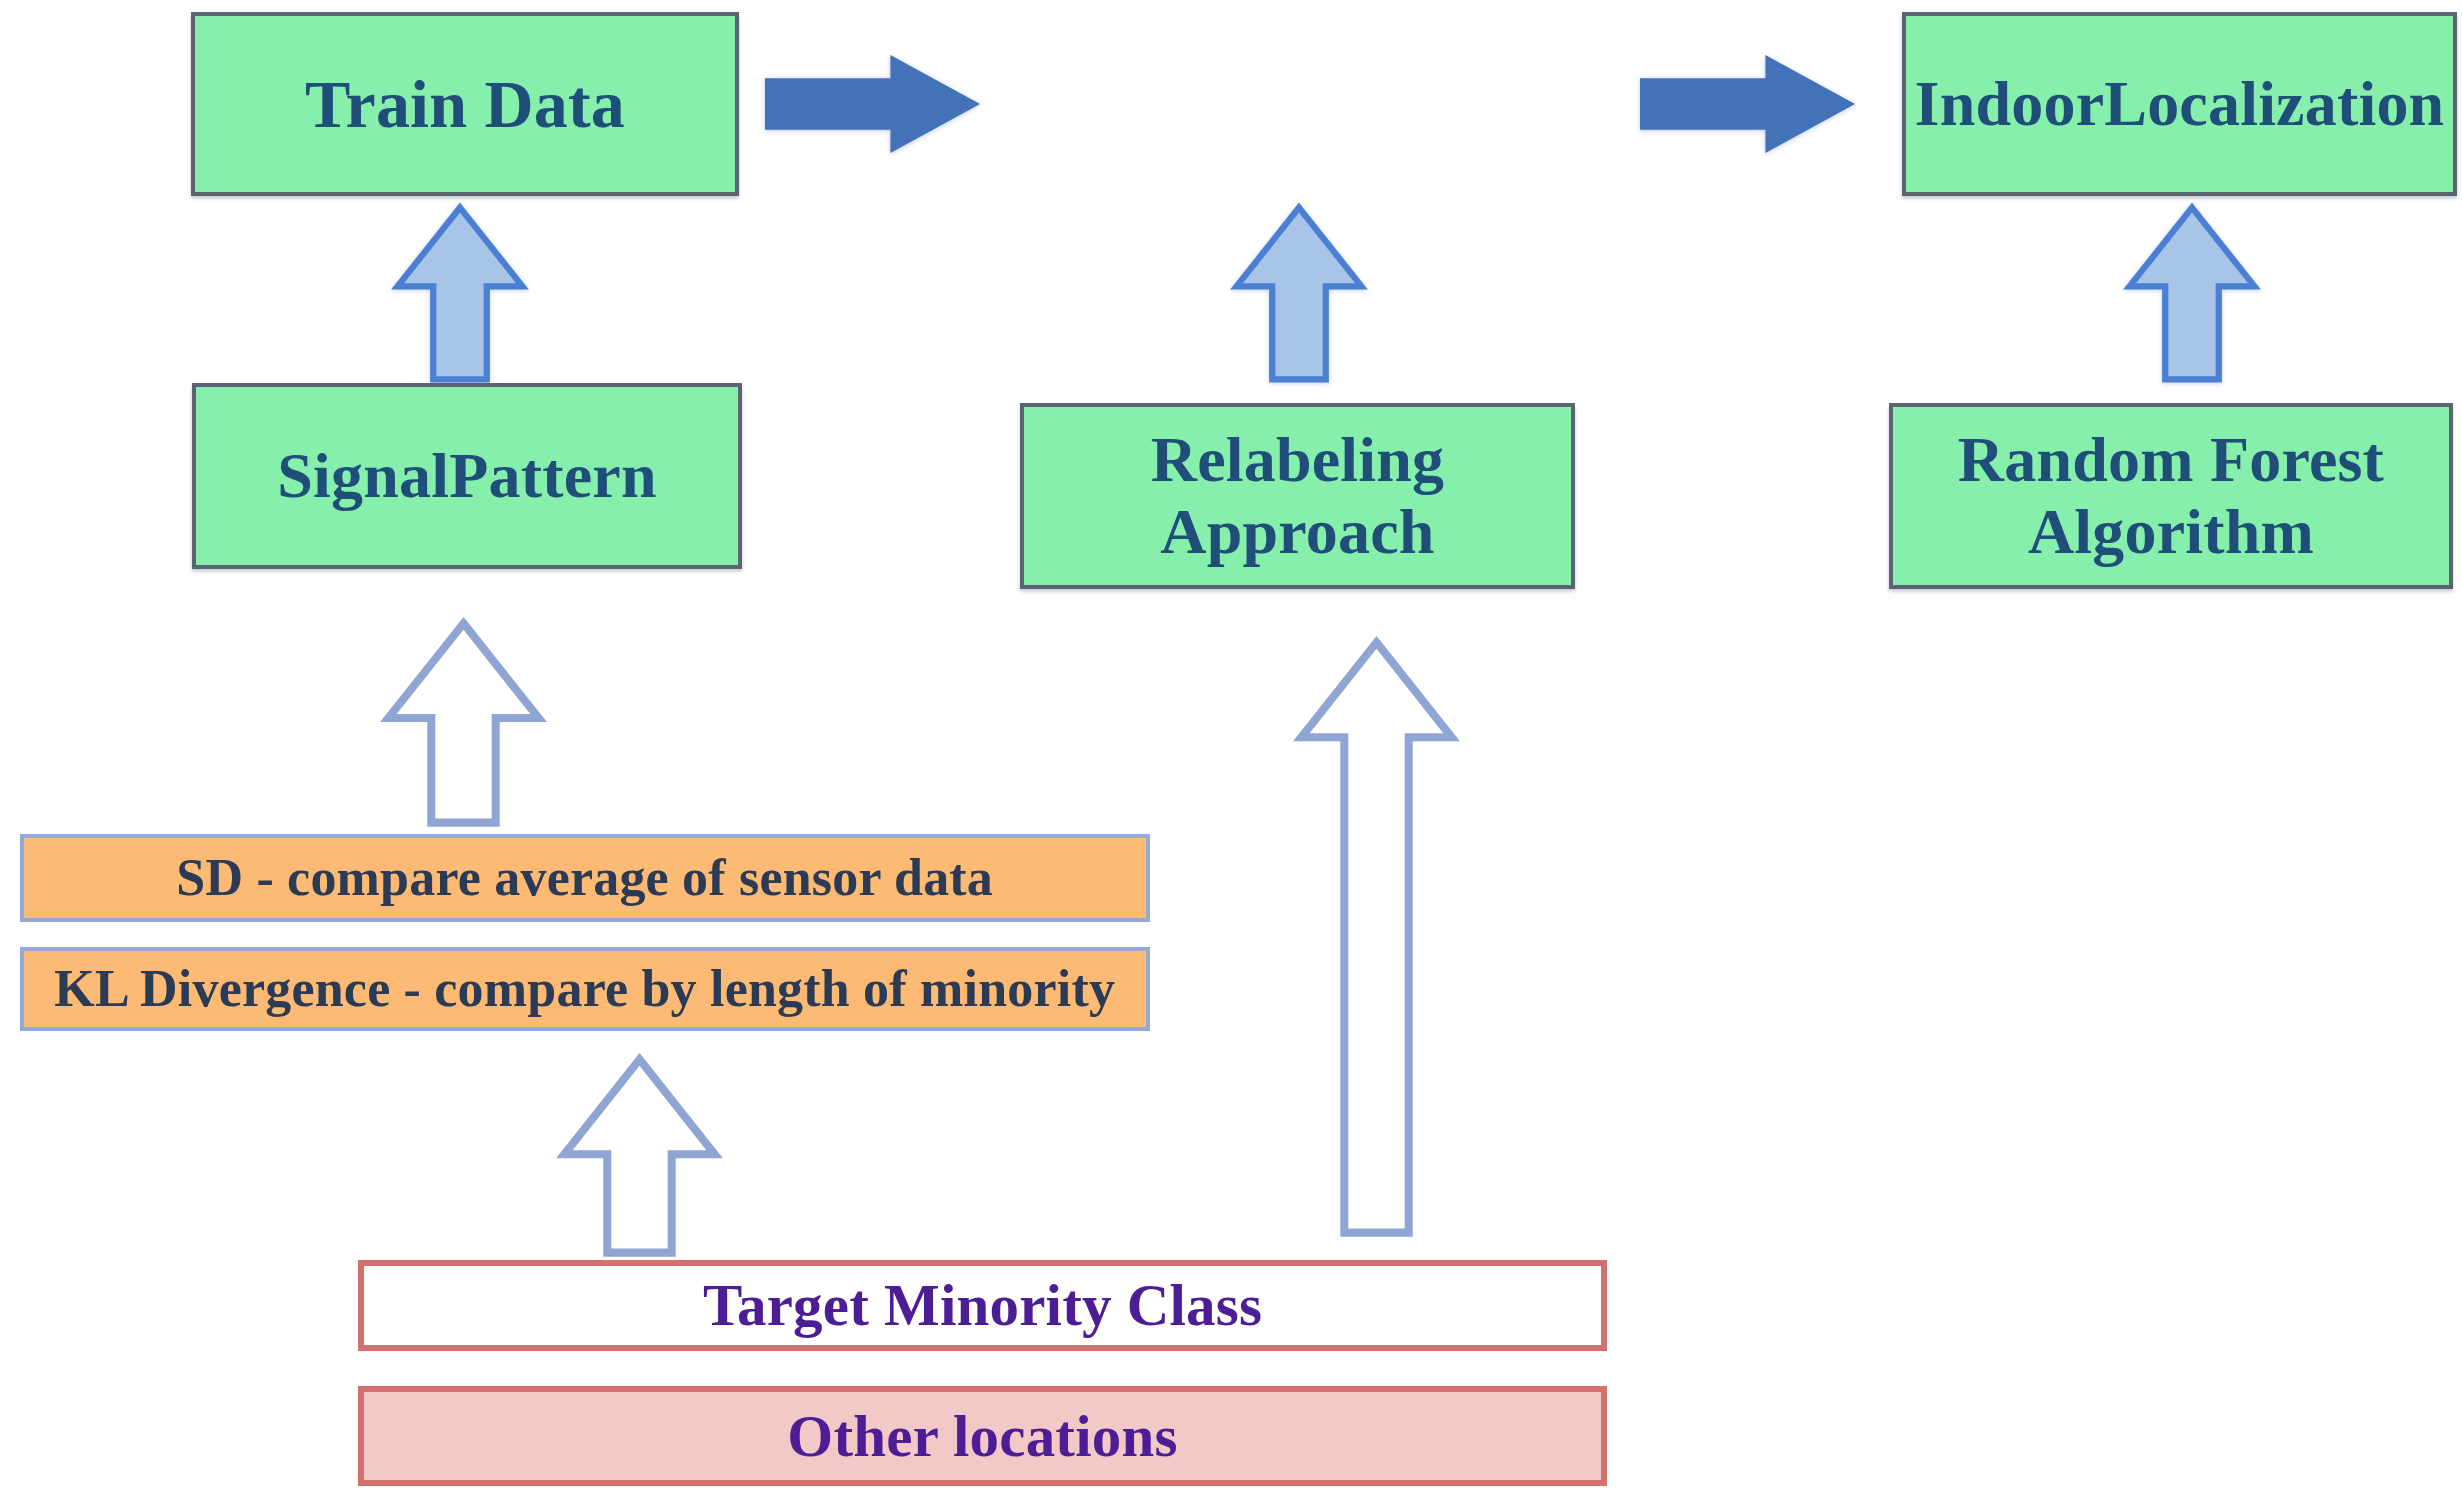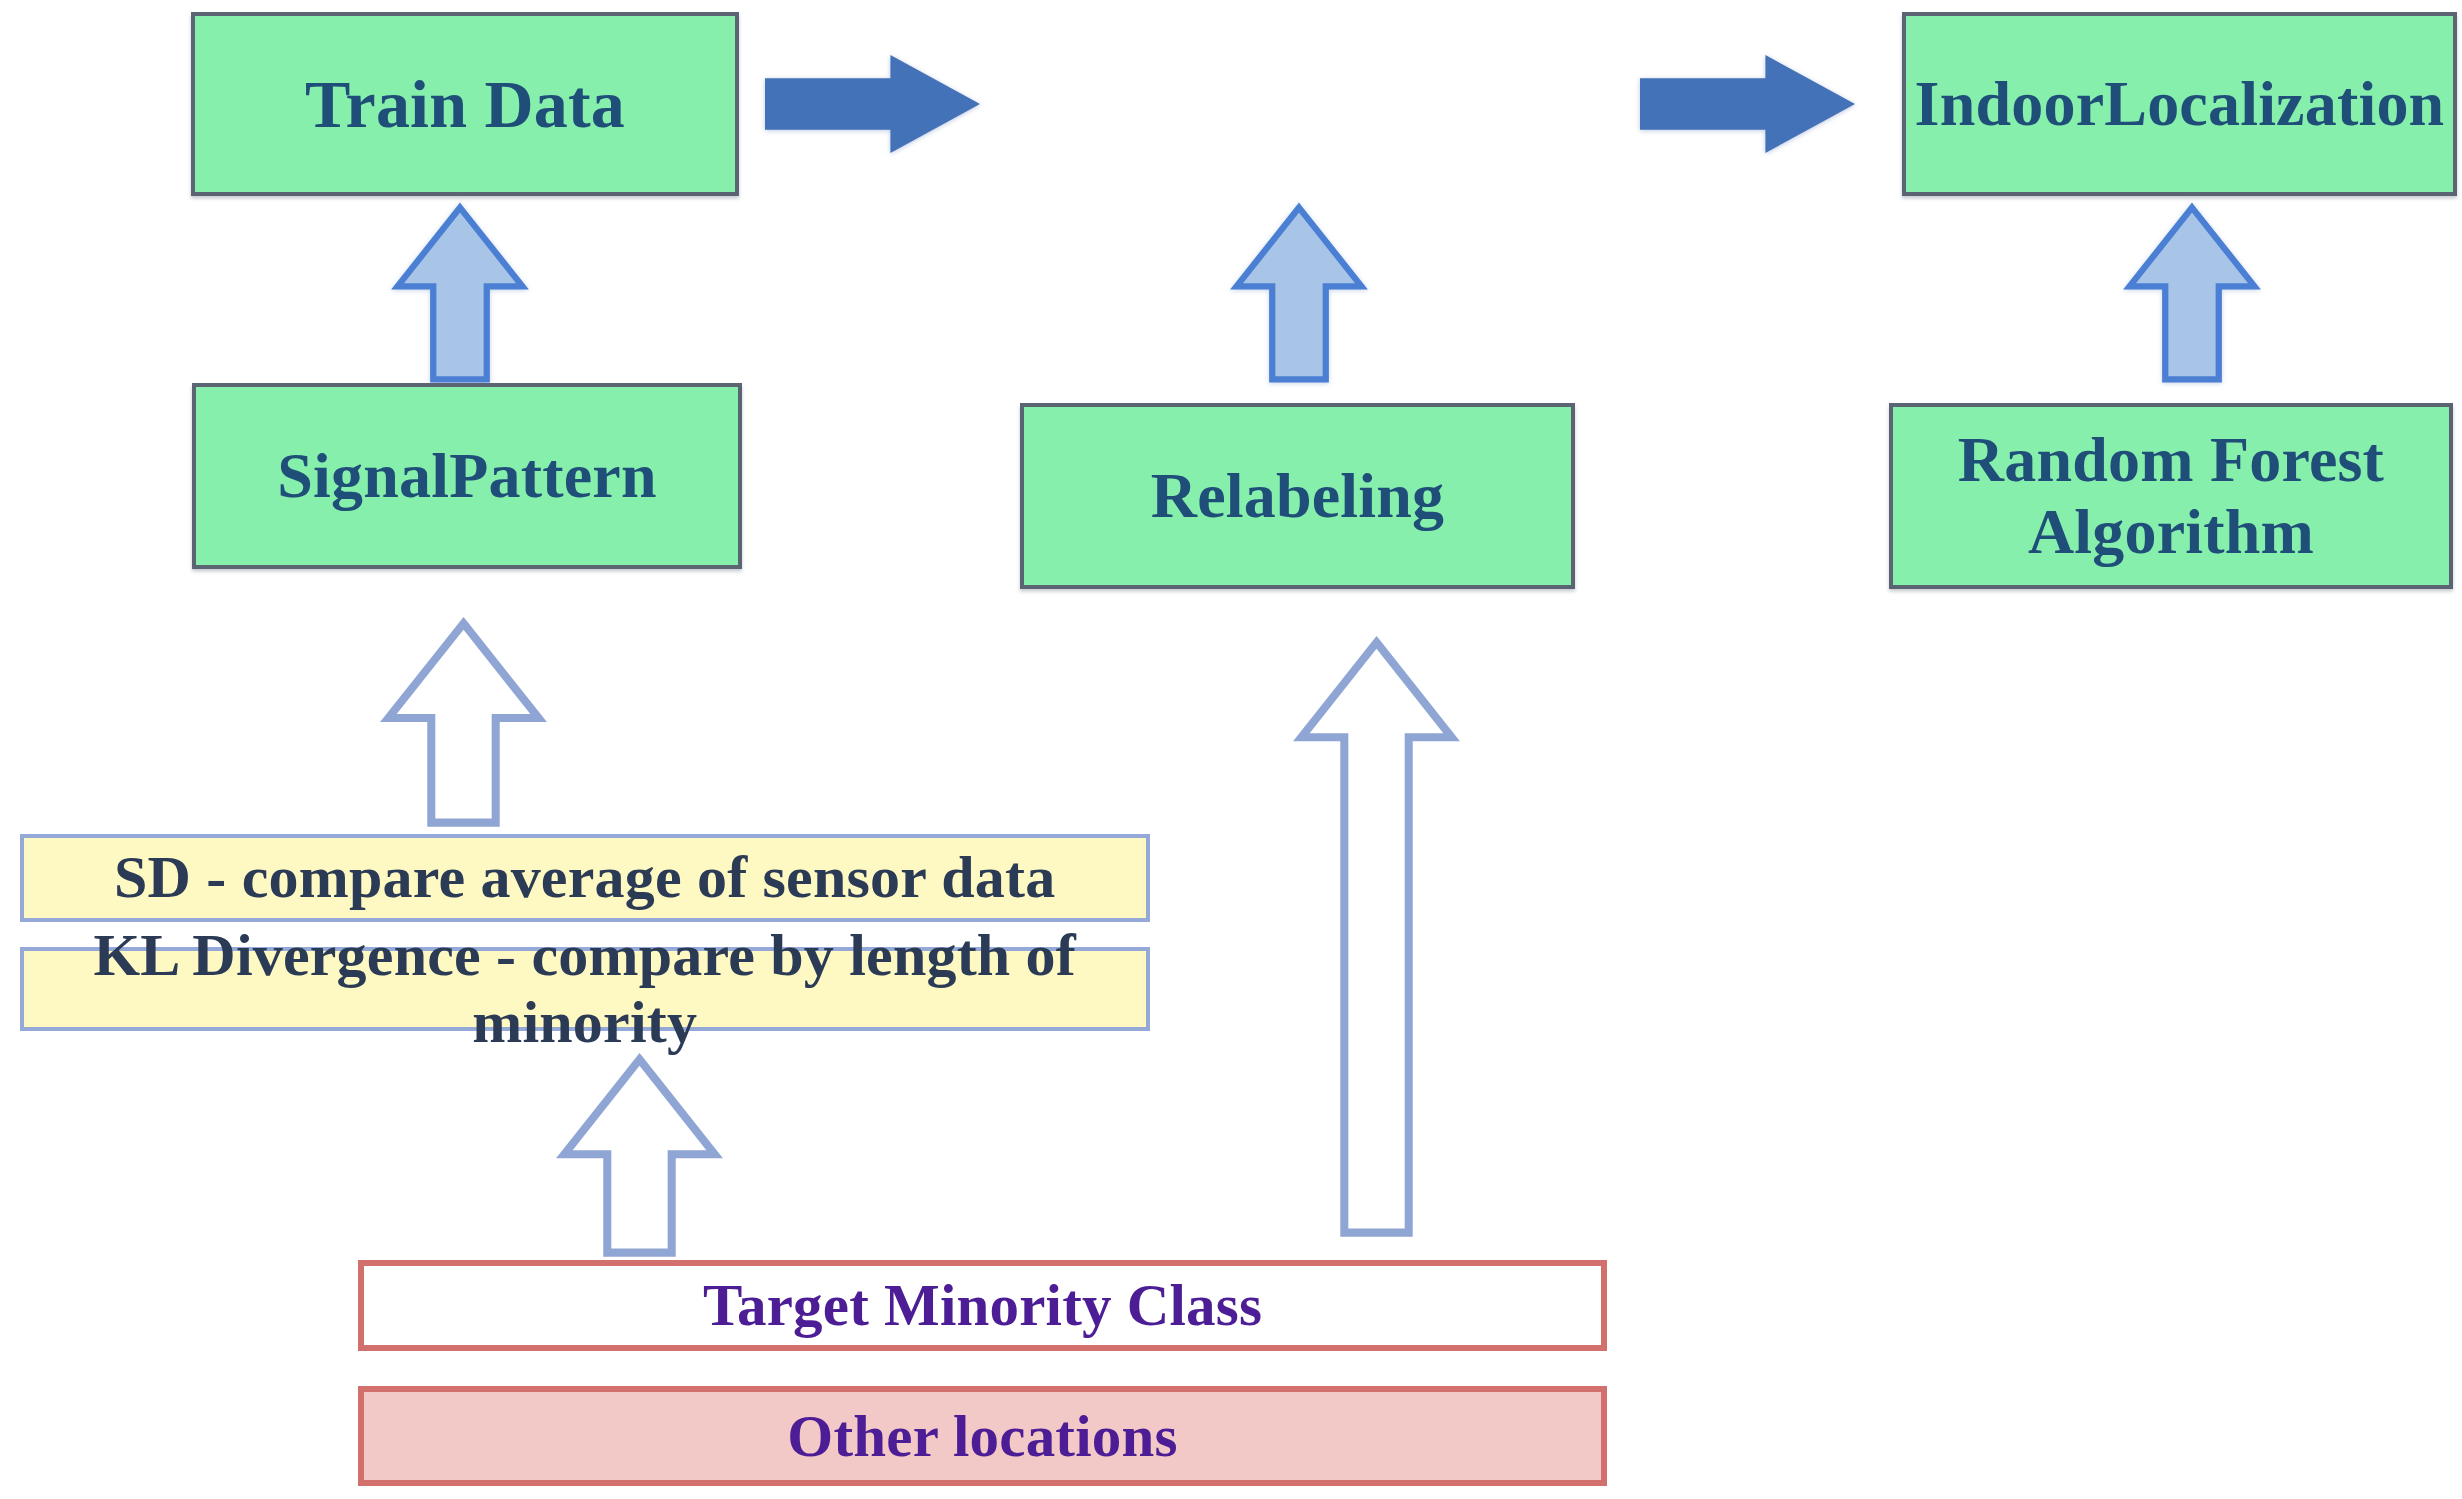--- a/index.html
+++ b/index.html
@@ -33,23 +33,23 @@
   .proc{
     background:#86efac;
     border:4.5px solid #5A6472;
     box-shadow:0 2.7px 3.6px rgba(90,100,114,.35);
     font-size:68px;
   }
   .proc.two-line{font-size:64px;}
 
   
   .crit{
-    background:#fef9c3;
+    background:#fdba74;
     border:4.5px solid #95A9D8;
-    font-size:60px;
+    font-size:52px;
     color:#2B3A55;
   }
 
   
   .cls{
     border:6.3px solid #D2706E;
     background:#ffffff;
     font-size:59px;
     color:#4c1d95;
   }
@@ -106,20 +106,21 @@
     </svg>
   </div>
 
   <div class="node proc two-line" style="left:192px;top:383px;width:550px;height:186px;">
     <span>Signal</span>
     <span>Pattern</span>
   </div>
 
   <div class="node proc two-line" style="left:1020px;top:403px;width:555px;height:186px;flex-direction:column;">
     <span>Relabeling</span>
+    <span>Approach</span>
   </div>
 
   <div class="node proc two-line" style="left:1889px;top:403px;width:564px;height:186px;flex-direction:column;">
     <span>Random Forest</span>
     <span>Algorithm</span>
   </div>
 
   <div class="arrow" style="left:383px;top:618px;width:161px;height:210px;">
     <svg viewBox="0 0 180 235" preserveAspectRatio="none">
       <polygon points="90,6 174,112 126,112 126,229 54,229 54,112 6,112" fill="#ffffff" stroke="#8FA5D4" stroke-width="9" stroke-linejoin="miter"></polygon>

